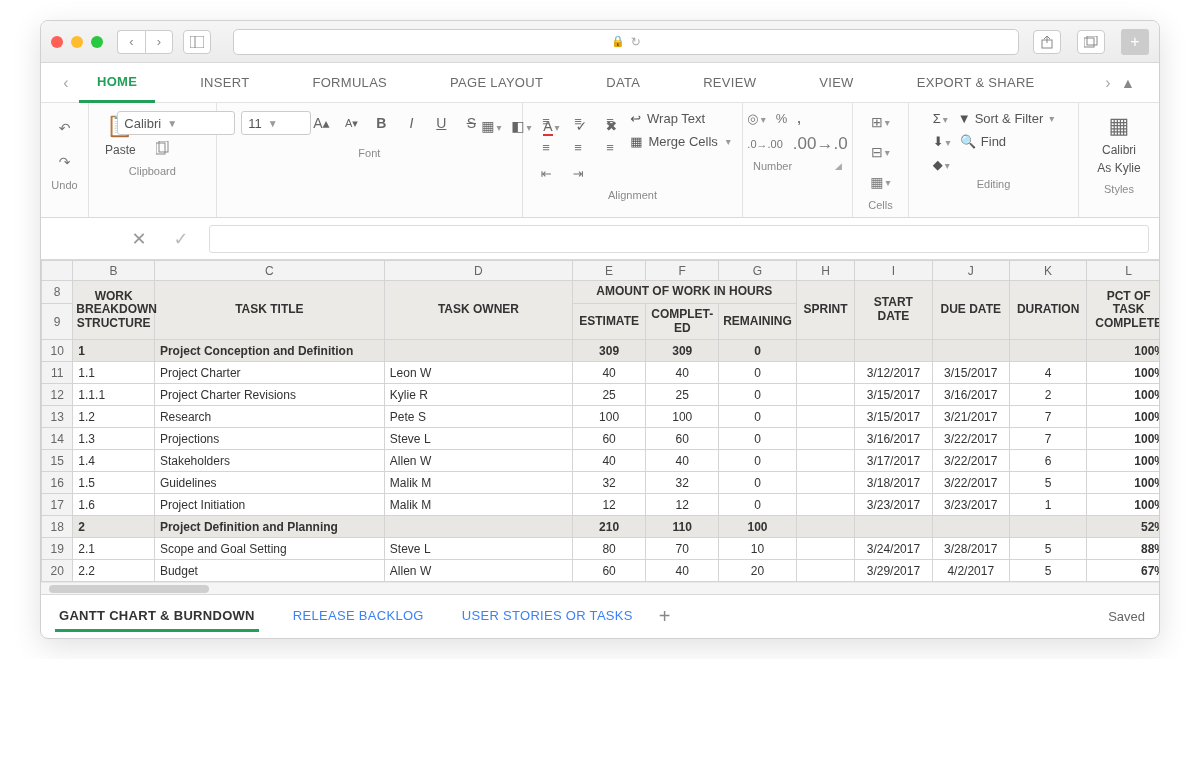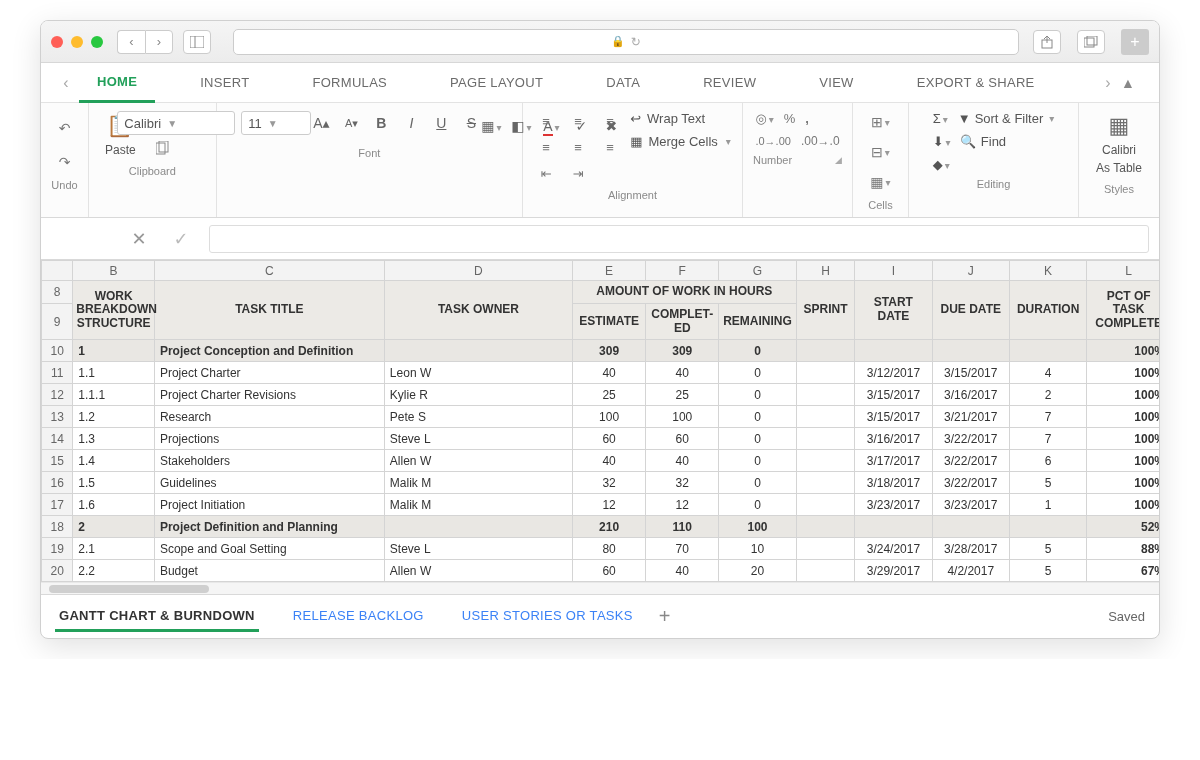--- a/index.html
+++ b/index.html
@@ -261,21 +261,21 @@
 
     <div class="rgroup" style="min-width:110px;">
       <div class="num-col">
         <div class="num-row">
           <span>◎<span class="caretd">▾</span></span>
           <span>%</span>
           <span><b>,</b></span>
         </div>
         <div class="num-row">
           <span style="font-size:11px;">.0→.00</span>
-          <span style="font-size:12px;">.00→.0</span>
+          <span style="font-size:17px;">.00→.0</span>
         </div>
       </div>
       <div class="rgroup-label" style="display:flex;align-items:center;gap:20px;width:100%;">
         <span>Number</span>
         <span class="num-corner">◢</span>
       </div>
     </div>
 
     <div class="rgroup" style="min-width:56px;">
       <div class="cells-col">
@@ -307,21 +307,21 @@
           <span>◆<span class="caretd">▾</span></span>
         </div>
       </div>
       <div class="rgroup-label">Editing</div>
     </div>
 
     <div class="rgroup" style="border-right:none;min-width:80px;">
       <div class="vbtn">
         <span class="icon">▦</span>
         <span>Calibri</span>
-        <span>As Table</span>
+        <span>As Kylie</span>
       </div>
       <div class="rgroup-label">Styles</div>
     </div>
   </div>
 
   <div class="fbar">
     <div style="width:60px;"></div>
     <div class="fx-btn">✕</div>
     <div class="fx-btn" style="color:#bbb;">✓</div>
     <input type="text" value="" style="">

